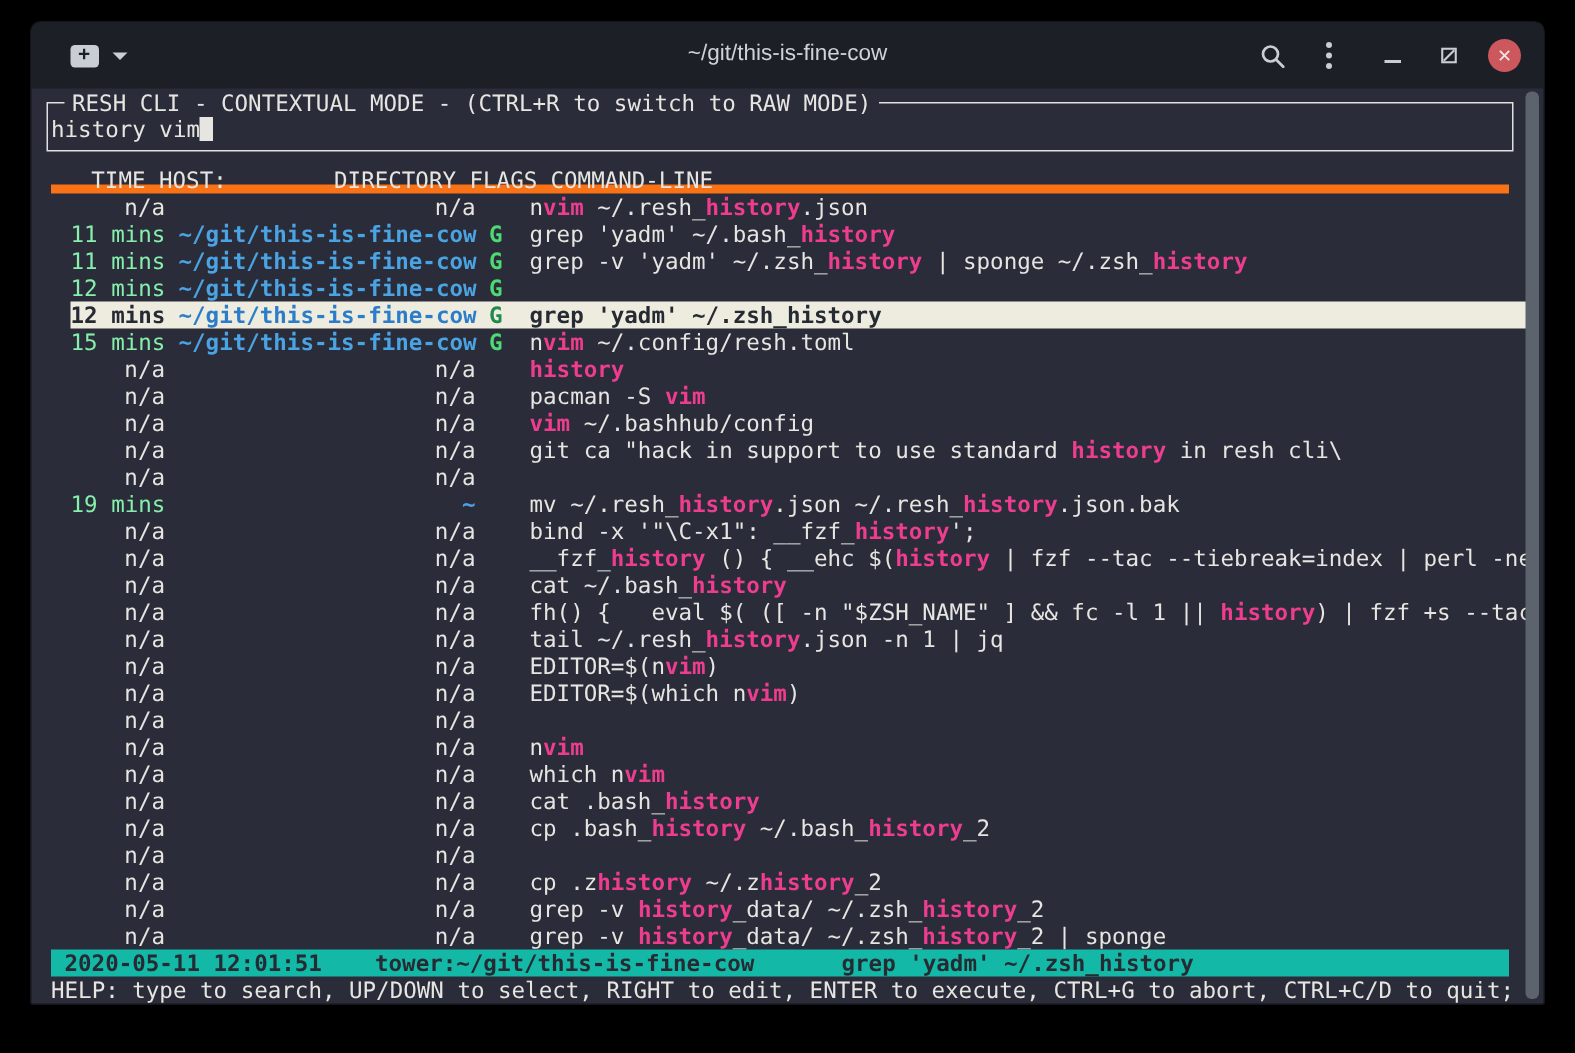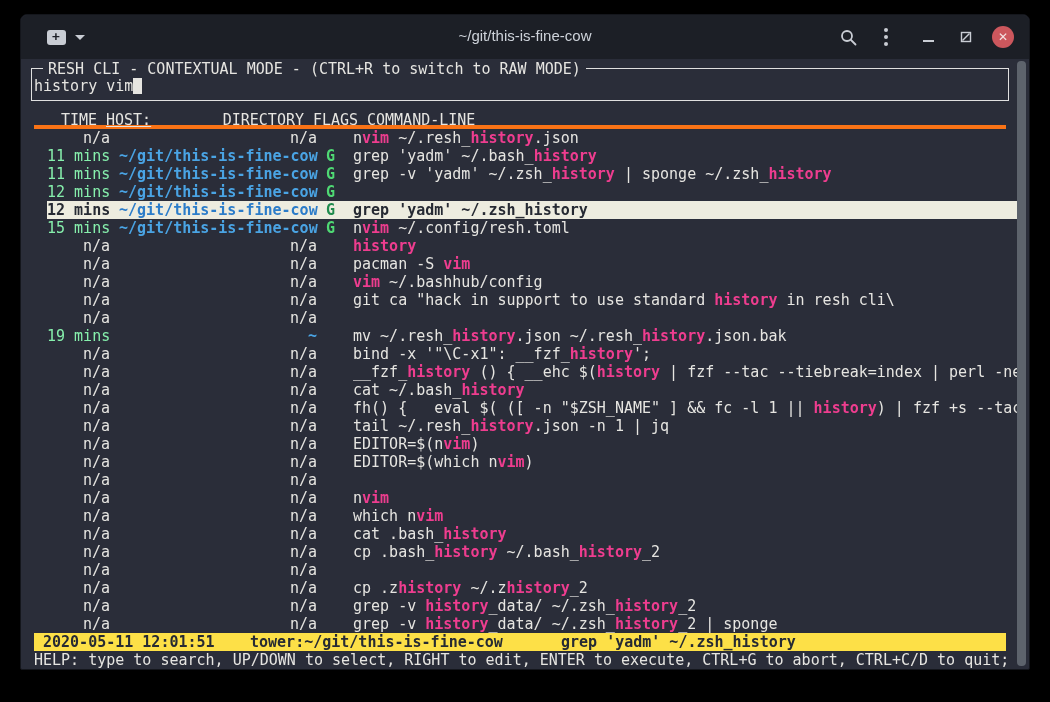--- a/index.html
+++ b/index.html
@@ -35,42 +35,42 @@
   .terminal { position:absolute; left:0; top:44px; width:1008px; height:611px;
               font-size:15px; line-height:18px; color:#e6e5e1; }
   .terminal span { white-space:pre; }
   .searchbox { position:absolute; left:10px; top:9px; width:978px; height:33px;
                border:1px solid #e0e0e0; }
   .searchbox .boxtitle { position:absolute; left:11px; top:-9px; background:#2a2d39;
                          padding:0 5px; line-height:18px; }
   .searchbox .query { position:absolute; left:2px; top:8px; }
   .cursor { display:inline-block; width:9px; height:16px; background:#e6e5e1; vertical-align:-3px; }
   .thead { position:absolute; left:13px; top:52px; width:972px; height:18px;
-           border-bottom:4px solid #f97316; }
+           border-bottom:6px solid #f97316; }
   .thead span, .row > span { position:absolute; line-height:18px; }
   .h-time, .col-time { left:0; width:63px; text-align:right; }
-  .h-host { left:72px;text-decoration:underline; }
+  .h-host { left:72px; }
   .h-dir  { left:72px; width:198px; text-align:right; }
   .h-flags { left:279px; }
   .h-cmd { left:333px; }
   .col-dir { left:72px; width:198px; text-align:right; }
   .col-flags { left:279px; font-weight:bold; color:#4fd974; }
   .col-cmd { left:306px; }
   .col-cmd span { position:static; }
   .row { position:absolute; left:26px; width:972px; height:18px; }
   .age { color:#86efac; }
   .path { color:#4aa4e4; font-weight:bold; }
   .hl { color:#ee3d8f; font-weight:bold; }
   .row.selected { background:#edecdf; }
   .row.selected span { color:#262a33; font-weight:bold; }
   .row.selected .path { color:#2b7cc9; }
   .row.selected .col-flags { color:#1f8a4c; }
   .row.selected .hl { color:#262a33; }
   .statusbar { position:absolute; left:13px; top:574px; width:972px; height:18px;
-               background:#fde047; color:#262a33; font-weight:bold; }
+               background:#14b8a6; color:#262a33; font-weight:bold; }
   .statusbar span { position:absolute; line-height:18px; }
   .sb-time { left:9px; }
   .sb-host { left:216px; }
   .sb-cmd { left:527px; }
   .helpbar { position:absolute; left:13px; top:592px; white-space:pre; }
   .scrollbar { position:absolute; right:3px; top:46px; bottom:3px; width:9px;
                background:#5d636c; border-radius:4px; }
 </style>
 </head>
 <body>

